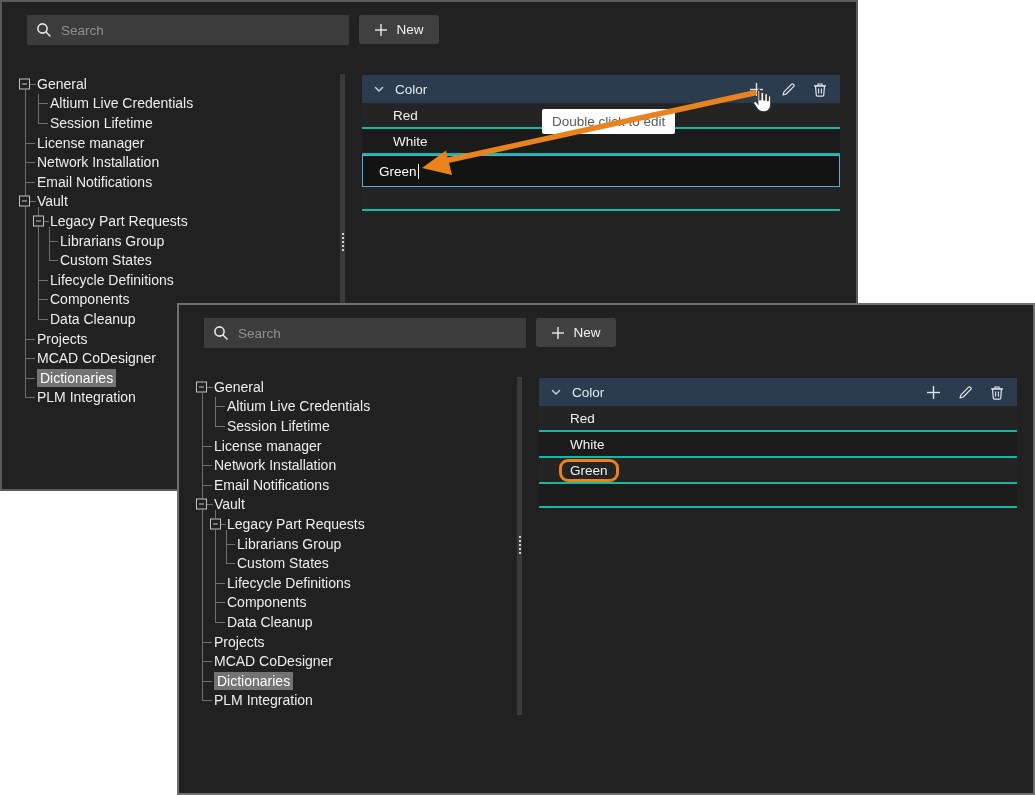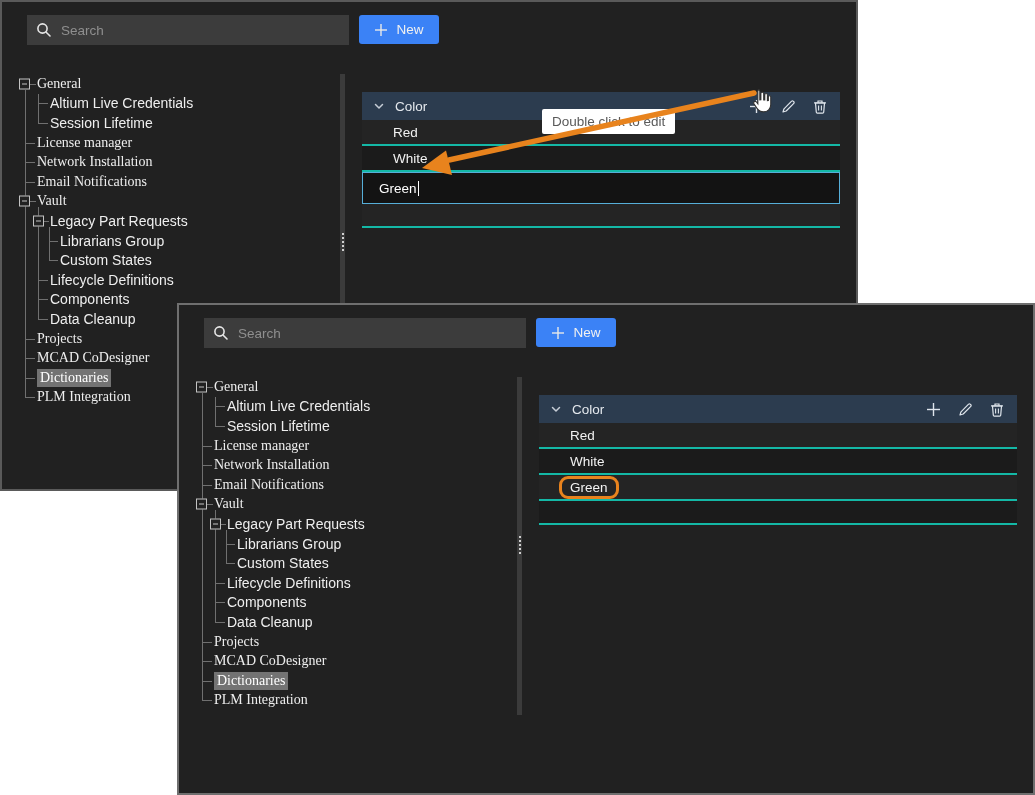--- a/index.html
+++ b/index.html
@@ -13,29 +13,29 @@
   .win-inner { position:relative; width:100%; height:100%; }
 
   
   .searchbox { position:absolute; left:25px; top:13px; width:322px; height:30px;
     background:#3c3c3c; border-radius:0; display:flex; align-items:center; padding:0 9px; }
   .searchbox svg { flex:0 0 auto; }
   .searchbox input { flex:1; background:transparent; border:none; outline:none;
     color:#e8e8e8; font-size:13.5px; margin-left:9px; font-family:"Liberation Sans",sans-serif; }
   .searchbox input::placeholder { color:#8f8f8f; }
   .new-btn { position:absolute; left:357px; top:13px; width:80px; height:29px;
-    background:#3b82f6; border:none; border-radius:3px; color:#f0f0f0; font-size:13.5px;
+    background:#404040; border:none; border-radius:3px; color:#f0f0f0; font-size:13.5px;
     display:flex; align-items:center; justify-content:center; gap:8px; cursor:pointer;
     font-family:"Liberation Sans",sans-serif; }
 
   
   .tree { position:absolute; left:0; top:72px; width:330px; }
   .titem { position:relative; height:19.6px; display:flex; align-items:center; z-index:1; }
   .tlabel { color:#eeeeee; font-size:14px; white-space:nowrap; }
-  .lvl0 .tlabel { margin-left:35px;font-family:Liberation Serif, serif; }
+  .lvl0 .tlabel { margin-left:35px; }
   .lvl1 .tlabel { margin-left:48px; }
   .lvl2 .tlabel { margin-left:58px; }
   .titem::before { content:''; position:absolute; top:50%; height:1px; background:#707070; }
   .lvl0:not(.has-exp)::before { left:23px; width:10px; }
   .lvl1:not(.has-exp)::before { left:36px; width:10px; }
   .lvl2:not(.has-exp)::before { left:47px; width:9px; }
   .lvl0.has-exp::before { left:28px; width:6px; }
   .lvl1.has-exp::before { left:42px; width:5px; }
   .expander { position:absolute; width:11px; height:11px; border:1px solid #c3c3c3;
     background:#212121; top:50%; transform:translateY(-50%); z-index:2; }
@@ -45,21 +45,21 @@
   .selected .tlabel { background:#737373; color:#ffffff; padding:1px 3px; margin-right:-3px; }
   .vline { position:absolute; width:1px; background:#707070; z-index:0; }
 
   
   .splitter { position:absolute; left:338px; top:72px; width:5px; height:338px; background:#3b3b3b; cursor:col-resize; }
   .splitter-dots { position:absolute; left:1.5px; top:50%; transform:translateY(-50%);
     width:2px; height:20px;
     background:repeating-linear-gradient(#d0d0d0 0 2px, transparent 2px 4px); }
 
   
-  .panel { position:absolute; left:360px; top:90px; width:478px; }
+  .panel { position:absolute; left:360px; top:73px; width:478px; }
   .panel-header { height:28px; background:#2c3c4f; display:flex; align-items:center; padding:0 10px 0 12px; }
   .ptitle { color:#e4e8ed; font-size:13.5px; margin-left:11px; }
   .phspacer { flex:1; }
   .picon { display:flex; align-items:center; justify-content:center; width:20px; height:20px; cursor:pointer; }
   .picon + .picon { margin-left:12px; }
   .prow { height:26px; display:flex; align-items:center; padding-left:31px;
     color:#f2f2f2; font-size:13.5px; border-bottom:2px solid #14b8a6; }
   .prow.odd  { background:#242424; }
   .prow.even { background:#1b1b1b;align-items:center; }
   .prow.empty { height:24px; }

